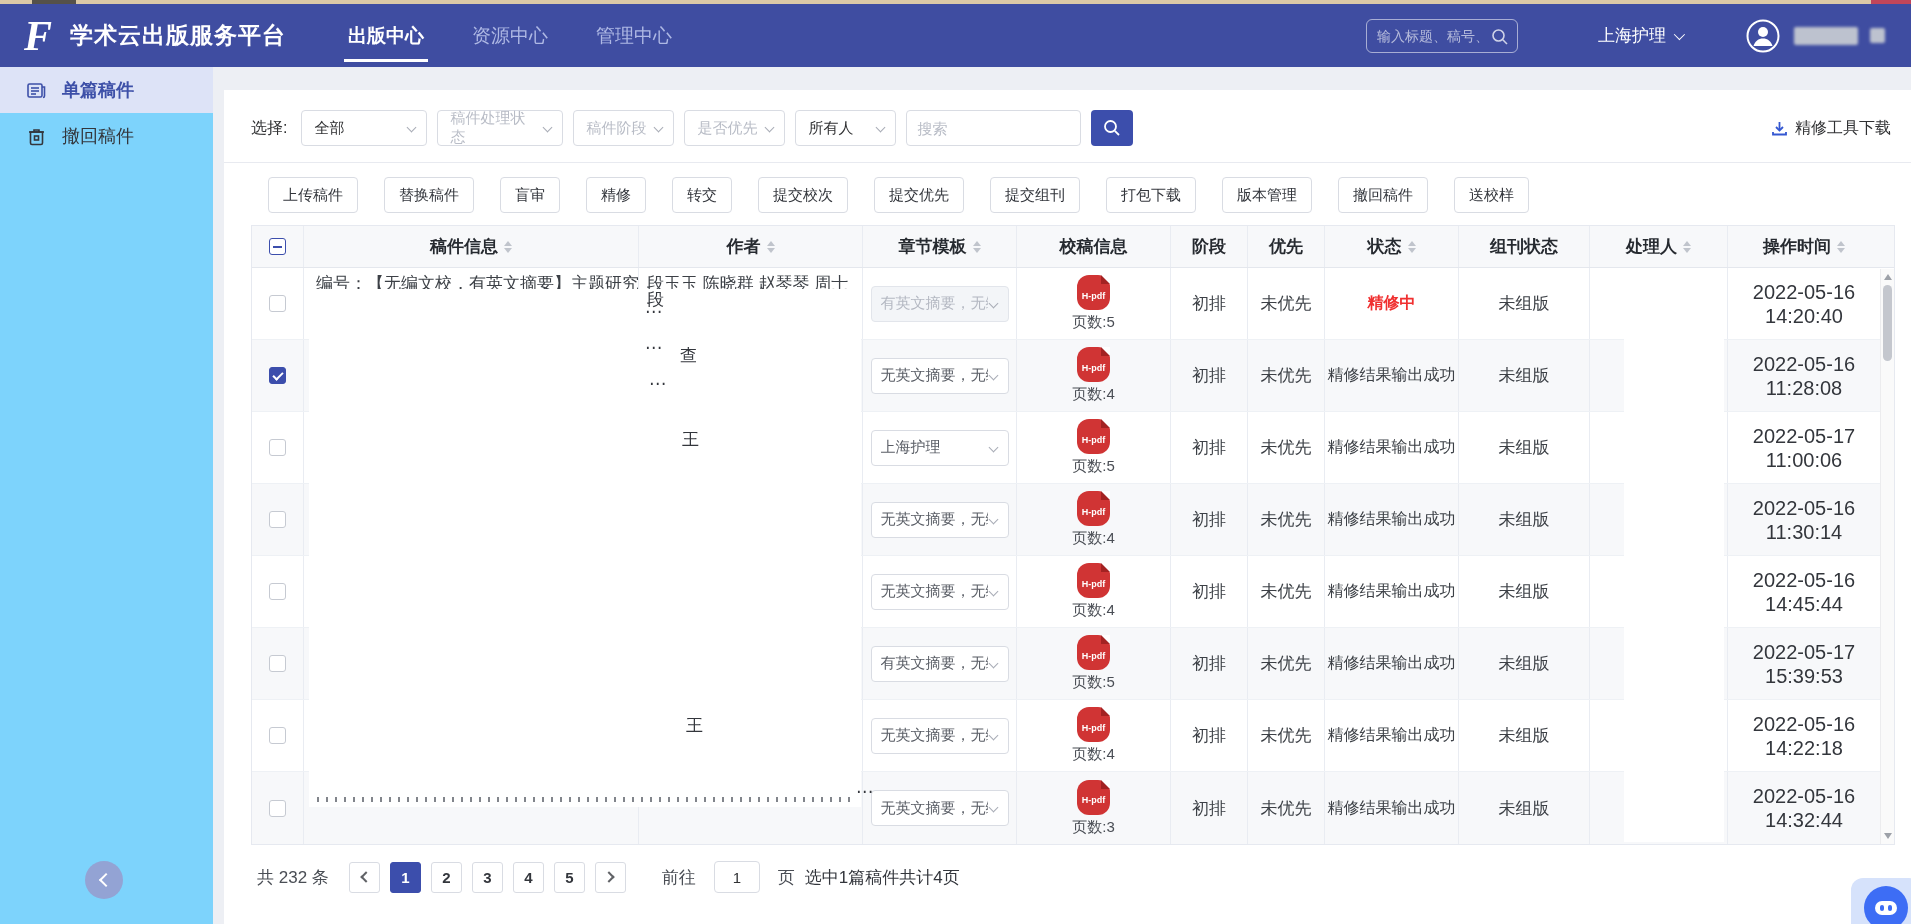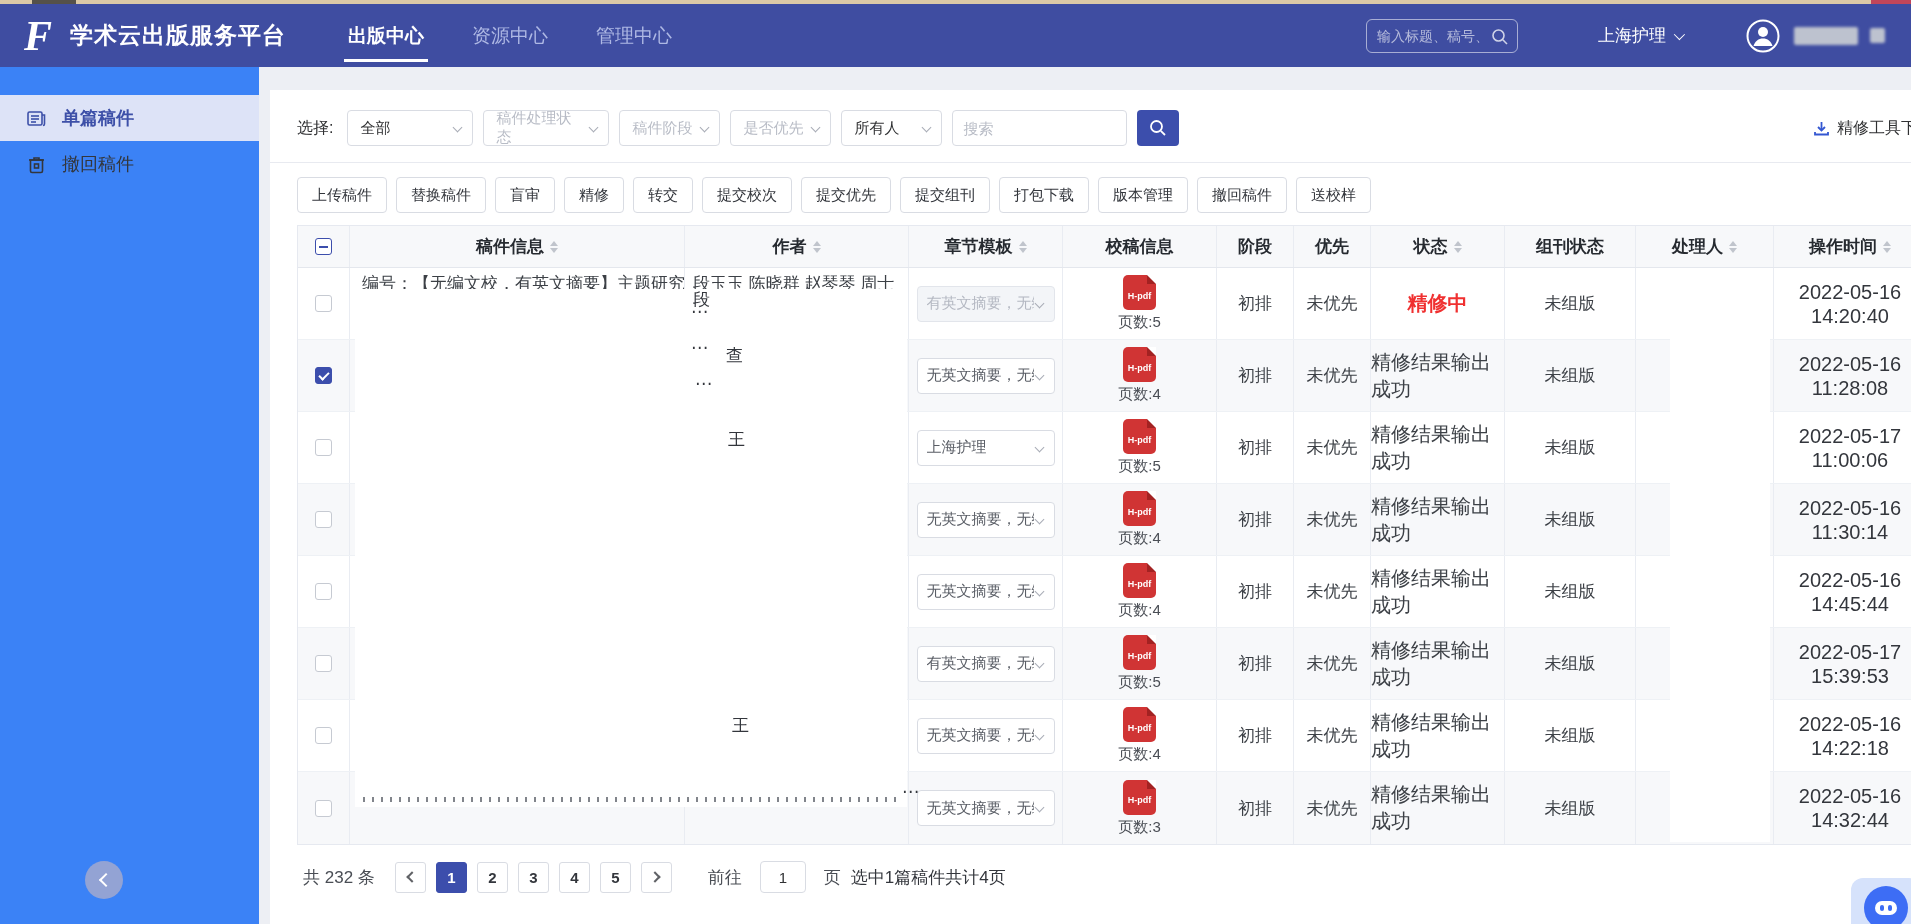--- a/index.html
+++ b/index.html
@@ -29,21 +29,21 @@
   .nav-search svg { position:absolute; right:7px; top:7px; }
   .org { display:flex; align-items:center; gap:8px; color:#fff; font-size:17px; margin-left:80px; cursor:pointer; }
   .chev-w { width:8px; height:8px; border-right:1.6px solid #fff; border-bottom:1.6px solid #fff; transform:rotate(45deg) translateY(-2px); }
   .avatar { margin-left:64px; width:34px; height:34px; cursor:pointer; }
   .blur-block { background:#bdc2cf; filter:blur(1.6px); border-radius:2px; }
   .blur1 { width:64px; height:18px; margin-left:14px; }
   .blur2 { width:15px; height:15px; margin-left:12px; }
 
   
   .main-row { position:relative; display:flex; height:857px; background:#edeff4; }
-  .sidebar { width:259px; background:#3b82f6; padding-top:28px; flex-shrink:0; }
+  .sidebar { width:213px; background:#7dd3fc; flex-shrink:0; }
   .side-item { display:flex; align-items:center; gap:15px; height:46px; padding-left:26px;
                font-size:18px; color:#33363c; cursor:pointer; }
   .side-item svg { flex-shrink:0; }
   .side-item.active { background:#dde3f7; color:#3d50a8; font-weight:600; }
 
   .content { flex:1; padding:23px 0 0 11px; }
   .panel { background:#fff; height:834px; padding:0 12px 16px 27px; position:relative; }
 
   
   .filter-row { display:flex; align-items:center; padding:20px 8px 16px 0; }
@@ -61,21 +61,21 @@
   .search-btn { width:42px; height:36px; margin-left:10px; background:#3c4eac; border:none; border-radius:4px;
                 display:flex; align-items:center; justify-content:center; cursor:pointer; }
   .tool-dl { margin-left:auto; display:flex; align-items:center; gap:7px; font-size:16px; color:#303133;
              cursor:pointer; text-decoration:none; font-weight:500; }
 
   .hdivider { height:1px; background:#e8eaf0; margin:0 -27px 0 -27px; }
 
   
   .toolbar { display:flex; gap:9px; padding:14px 0 12px 0; }
   .tbtn { height:36px; padding:0 14px; background:#fff; border:1px solid #d9dce3; border-radius:4px;
-          font-size:15px; color:#33363c; font-family:Liberation Serif, serif; cursor:pointer; white-space:nowrap; }
+          font-size:15px; color:#33363c; font-family:Liberation Serif, serif; cursor:pointer; white-space:nowrap;margin-left:17px; }
 
   
   .table-wrap { position:relative; width:1644px; border:1px solid #e6e9f0; }
   .thead { display:flex; height:42px; background:#f7f8fa; border-bottom:1px solid #e4e7ed; }
   .th { display:flex; align-items:center; justify-content:center; font-size:17px; font-weight:700;
         color:#262a30; border-right:1px solid #e9ecf2; }
   .th:last-child { border-right:none; }
   .tbody { position:relative; }
   .tr { display:flex; height:72px; background:#fff; border-bottom:1px solid #eef1f5; }
   .tr:last-child { border-bottom:none; }
@@ -93,21 +93,21 @@
   .th:nth-child(7),.td:nth-child(7){width:77px;}
   .th:nth-child(8),.td:nth-child(8){width:134px;}
   .th:nth-child(9),.td:nth-child(9){width:131px;}
   .th:nth-child(10),.td:nth-child(10){width:138px;}
   .th:nth-child(11),.td:nth-child(11){width:152px;}
 
   .td-title { justify-content:flex-start; align-items:flex-start; padding:5px 8px 0 12px;
               white-space:nowrap; line-height:22px; }
   .td-authors { flex-direction:column; justify-content:flex-start; align-items:flex-start;
                 padding:5px 0 0 8px; line-height:22px; white-space:nowrap; }
-  .td-status { font-size:20px; }
+  .td-status { font-size:16px; }
   .td-status.red { color:#f03030; font-weight:600; }
   .td-time { flex-direction:column; line-height:24px; font-size:20px; color:#33363c; }
 
   .caret { display:inline-flex; flex-direction:column; gap:2px; margin-left:6px; }
   .caret i { width:0; height:0; border-left:4px solid transparent; border-right:4px solid transparent; }
   .caret .up { border-bottom:5px solid #c0c4cc; }
   .caret .dn { border-top:5px solid #c0c4cc; }
 
   .cbx { width:17px; height:17px; border:1px solid #c6cad2; border-radius:3px; background:#fff;
          display:inline-block; position:relative; cursor:pointer; }
@@ -117,21 +117,21 @@
   .cbx.checked::after { content:""; position:absolute; left:5px; top:1.5px; width:4px; height:8px;
          border-right:2px solid #fff; border-bottom:2px solid #fff; transform:rotate(45deg); }
 
   .cell-select { position:relative; width:138px; height:36px; border:1px solid #d9dce3; border-radius:4px;
                  background:#fff; display:flex; align-items:center; padding:0 20px 0 9px; font-size:15px;
                  color:#5a5e66; cursor:pointer; }
   .cell-select .sel-text { overflow:hidden; white-space:nowrap; }
   .cell-select.disabled { background:#f3f5f8; color:#b4b8c2; border-color:#e2e5eb; }
 
   .td-proof { flex-direction:column; gap:3px; }
-  .pdf { position:relative; width:33px; height:35px; background:#d03434; border-radius:5px;
+  .pdf { position:relative; width:33px; height:35px; background:#d03434; border-radius:12px;
          display:flex; align-items:center; justify-content:center; cursor:pointer; }
   .pdf::before { content:""; position:absolute; top:0; right:0; width:0; height:0;
          border-style:solid; border-width:0 9px 9px 0; border-color:#fff #fff #a32222 #a32222; }
   .pdf span { color:#fff; font-size:9px; font-weight:bold; margin-top:6px; }
   .pages { font-size:15px; color:#4a4e55; }
 
   
   .vscroll { position:absolute; top:43px; right:0; bottom:0; width:14px; background:#fafafa; border-left:1px solid #ececee; }
   .vs-up, .vs-dn { position:absolute; left:3px; width:0; height:0; border-left:4px solid transparent; border-right:4px solid transparent; }
   .vs-up { top:5px; border-bottom:6px solid #9da1a8; }

